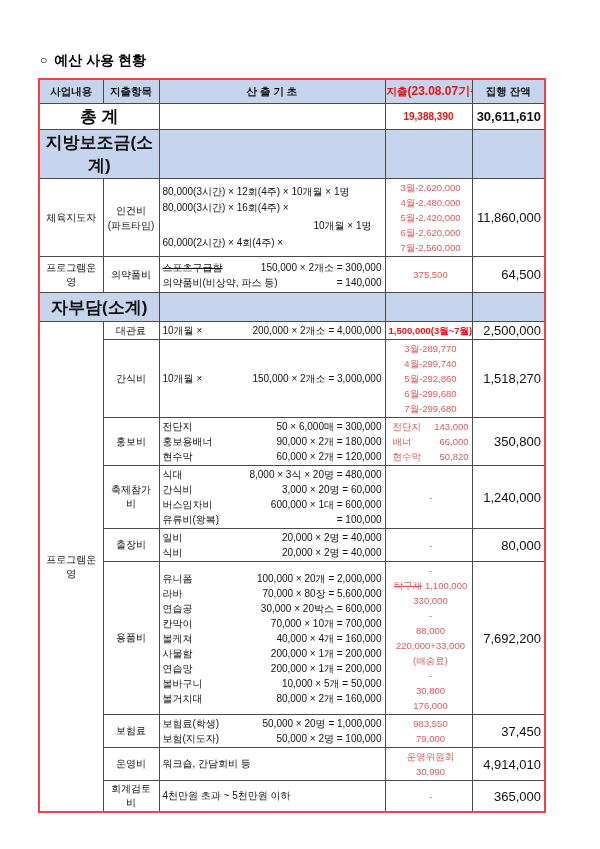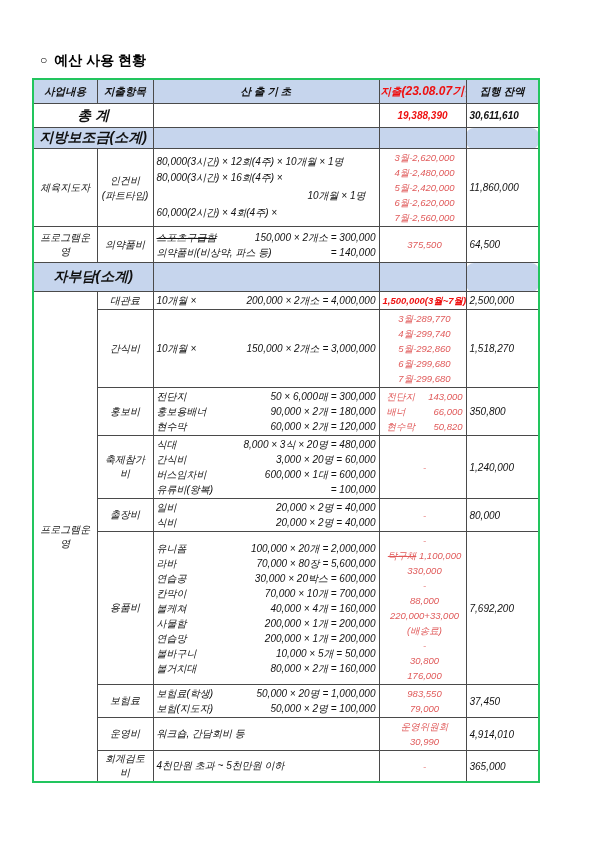--- a/index.html
+++ b/index.html
@@ -16,57 +16,56 @@
     color:#111;
   }
   .page{position:relative;width:600px;height:849px;overflow:hidden;}
   .doc-title{
     position:absolute;left:40px;top:52px;
     font-size:14px;font-weight:700;color:#000;
     display:flex;align-items:center;gap:7px;
   }
   .bullet{font-size:12px;font-weight:400;position:relative;top:-1px;}
   table.budget{
-    position:absolute;left:32px;top:78px;
+    position:absolute;left:38px;top:78px;
     border-collapse:collapse;table-layout:fixed;width:506px;
-    border:2px solid #22c55e;
-    font-style:italic;
+    border:2px solid #ef4444;
   }
   td,th{
     border:1px solid var(--border);
     padding:1px 3px;
     font-size:10px;
     vertical-align:middle;
     overflow:hidden;
   }
   th{
     background:var(--header-bg);
     font-weight:700;font-size:10.5px;text-align:center;
     padding:3px 1px;white-space:nowrap;
   }
   .spend-h{color:var(--red-bold);}
   .spend-h-suffix{color:var(--red-bold);font-size:12px;font-weight:700;}
   .bg-blue{background:var(--header-bg);}
   .k-text{text-align:center;}
   .left{text-align:left !important;}
-  .b{font-weight:700;font-size:14px;}
+  .b{font-weight:700;font-size:17px;}
   .vivid{color:var(--red-bold);font-weight:700;}
   .red{color:var(--red);padding-left:7px;}
   .ln{text-align:center;line-height:15px;white-space:nowrap;}
   .c-spend .ln{font-size:9.5px;}
   .c-spend{text-align:center;}
   .fline{display:flex;justify-content:space-between;line-height:15px;white-space:nowrap;}
   .fgap{margin:0 0;}
   .fn{flex:0 0 auto;}
   .ff{flex:0 0 auto;margin-left:auto;text-align:right;}
   .c-spend .fline{font-size:9.5px;}
   .lab-line{line-height:16px;white-space:nowrap;}
   .lab-mid{text-align:right;padding-right:10px;line-height:15px;margin:2px 0;white-space:nowrap;}
   .c-business,.c-item{text-align:center;}
-  .c-balance{text-align:left;font-size:10px;border-radius:8px;}
+  .c-balance{text-align:right;font-size:13px;}
   .strike,s{text-decoration:line-through;}
 </style>
 </head>
 <body>
 
 <div class="page">
   <div class="doc-title">
     <span class="bullet">○</span>
     <span>예산 사용 현황</span>
   </div>

